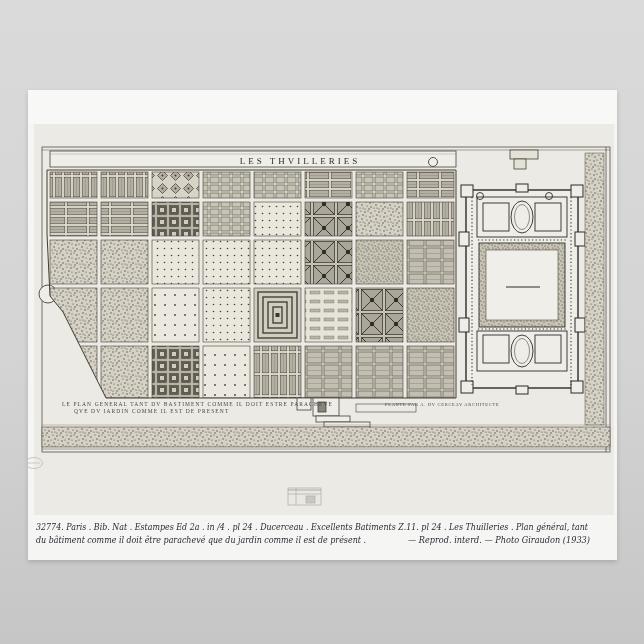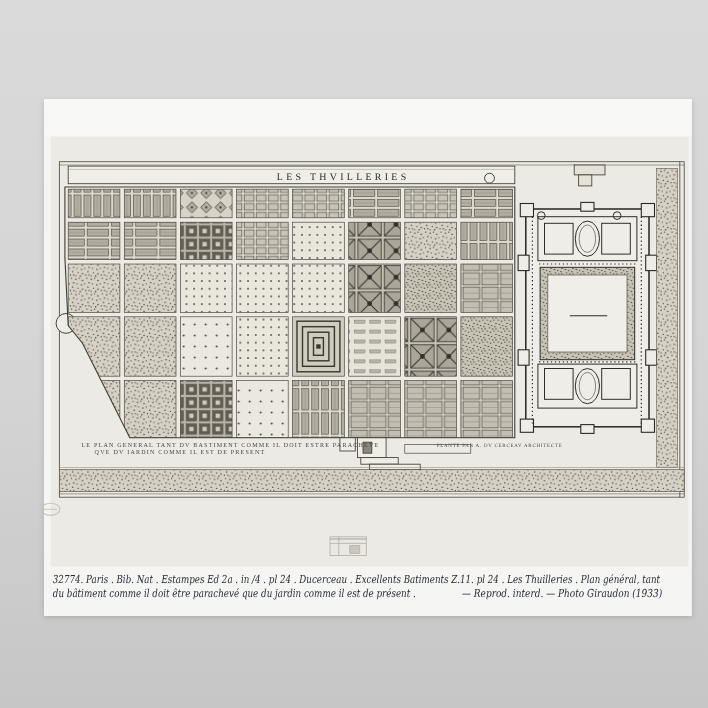--- a/index.html
+++ b/index.html
@@ -1,18 +1,18 @@
 <!DOCTYPE html>
 <html><head>
 <meta charset="utf-8">
 <style>
   html,body{margin:0;padding:0;background:#cfcfcf;}
   .scene{position:relative;width:644px;height:644px;overflow:hidden;
          background:linear-gradient(180deg,#dadada 0%,#d4d4d4 55%,#c6c6c6 100%);}
-  .poster{position:absolute;left:40px;top:90px;width:589px;height:470px;
+  .poster{position:absolute;left:28px;top:90px;width:589px;height:470px;
           box-shadow:0 2px 5px rgba(0,0,0,0.16);}
   svg{display:block;}
   .engraved{font-family:"Liberation Serif",serif;fill:#2f2d27;}
   .caption{font-family:"Liberation Serif",serif;fill:#4a473f;}
   .handwriting{font-family:"DejaVu Serif",serif;font-style:italic;fill:#262a36;}
 </style>
 </head>
 <body>
 
 <div class="scene">

